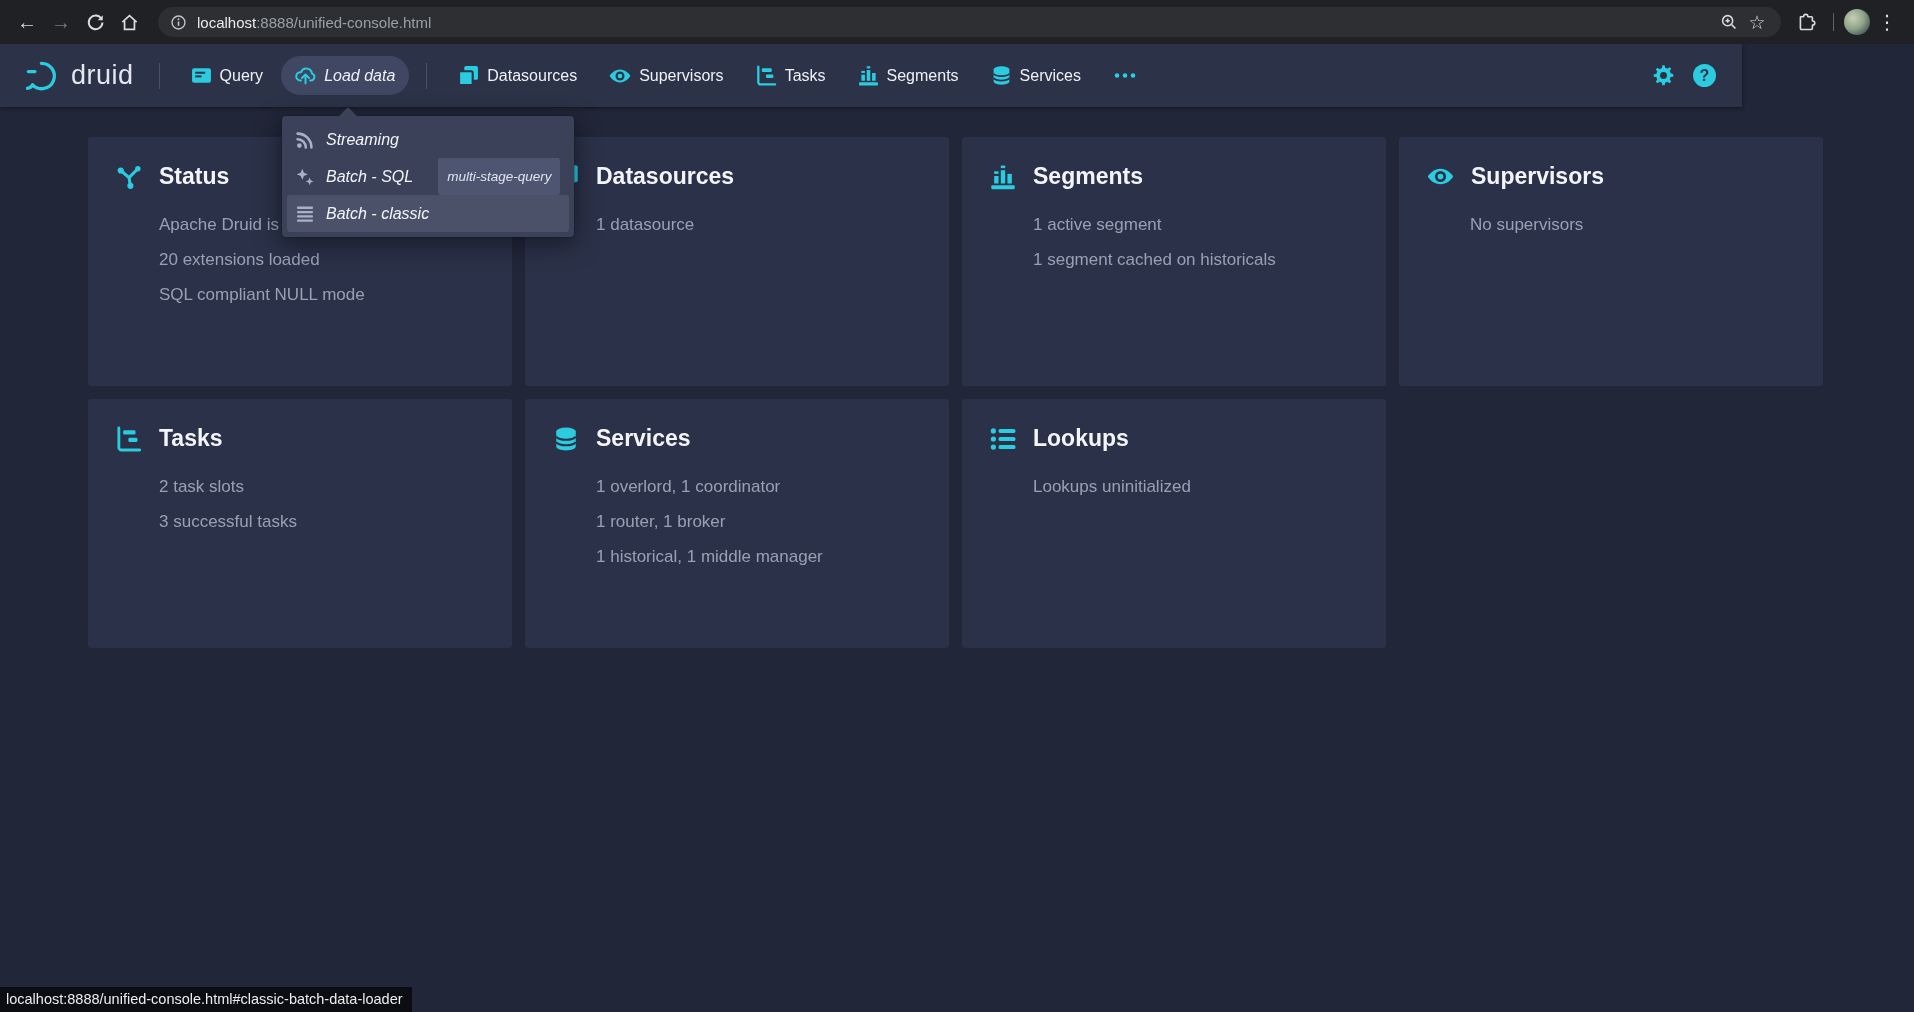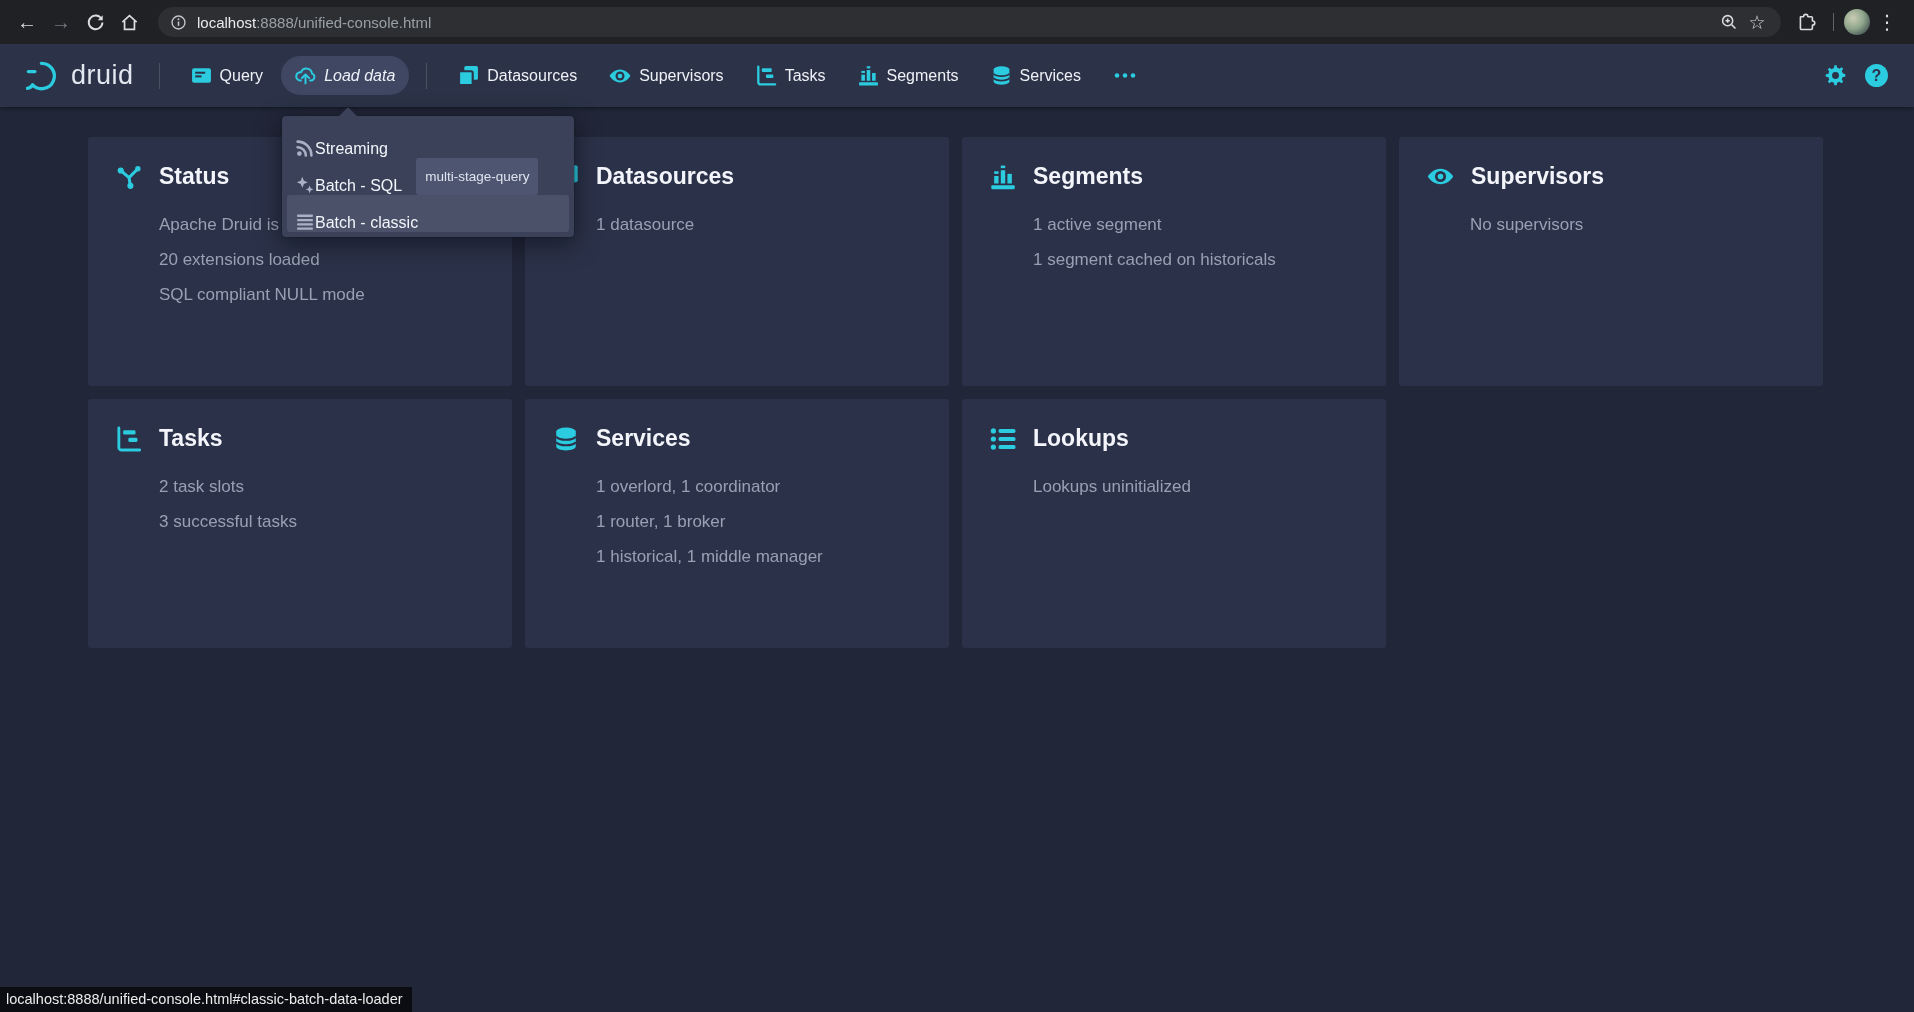--- a/index.html
+++ b/index.html
@@ -18,43 +18,43 @@
   .url-text { flex:1 1 auto; font-size:15px; color:#9aa0a6; margin-left:10px; white-space:nowrap; overflow:hidden; }
   .url-text .host { color:#e8eaed; }
   .url-icon { color:#c2c5ca; display:flex; }
   .chrome-right { display:flex; align-items:center; flex:0 0 auto; }
   .chrome-sep { width:1px; height:18px; background:#5f6368; margin:0 10px; }
   .avatar { width:26px; height:26px; border-radius:50%;
     background:radial-gradient(circle at 35% 35%, #c9cdb4 0%, #8fa58b 45%, #4a5a58 80%, #33414a 100%); }
   svg { display:block; }
 
   
-  .druid-nav { position:absolute; top:44px; left:0; width:1914px; height:63px;
+  .druid-nav { position:absolute; top:44px; left:0; width:1742px; height:63px;
     background:#2c3247; display:flex; align-items:center; padding:0 26px;
     box-shadow:0 1px 4px rgba(0,0,0,.45); z-index:40; }
   .brand { display:flex; align-items:center; margin-right:10px; }
   .brand-text { color:#e3e8f0; font-size:27px; margin-left:9px; letter-spacing:.5px; }
   .nav-sep { width:1px; height:26px; background:rgba(255,255,255,.15); margin:0 15px; flex:0 0 auto; }
   .nav-item { display:flex; align-items:center; gap:8px; padding:9px 14px; border-radius:20px;
     color:#eef1f7; font-size:16px; cursor:pointer; flex:0 0 auto; margin:0 2px; }
   .nav-item.active { background:#3f4763;font-style:italic; }
   .nav-item .ic { color:#2bcbe0; display:flex; }
   .nav-spacer { flex:1 1 auto; }
   .nav-tool { color:#2bcbe0; margin-left:18px; display:flex; align-items:center; }
   .help-circle { width:23px; height:23px; border-radius:50%; background:#2bcbe0; color:#2c3247;
     font-size:16px; font-weight:700; display:flex; align-items:center; justify-content:center; }
 
   
   .dropdown { position:absolute; left:282px; top:116px; width:292px; background:#3a4159;
     border-radius:4px; padding:5px; z-index:60;
     box-shadow:0 0 0 1px rgba(16,22,26,.2), 0 6px 24px rgba(4,8,14,.55); }
   .dropdown .caret { position:absolute; top:-6px; left:59px; width:14px; height:14px;
     background:#3a4159; transform:rotate(45deg); border-radius:2px; }
-  .dd-item { display:flex; align-items:flex-end; height:37px; padding:0 8px;
-    border-radius:3px; color:#f2f5fa; font-size:16px; cursor:pointer; position:relative; }
+  .dd-item { display:flex; align-items:center; gap:11px; height:37px; padding:0 8px;
+    border-radius:3px; color:#f2f5fa; font-size:16px; cursor:pointer; position:relative;font-style:italic; }
   .dd-item.hl { background:#4a5169; }
   .dd-item .ic { color:#a9b1c6; display:flex; width:20px; justify-content:center; }
   .dd-badge { margin-left:14px; background:#4d5571; color:#dfe4ef; font-size:13.5px;
     padding:12px 9px; border-radius:3px; line-height:1; }
 
   
   .main { position:absolute; top:107px; left:0; width:1914px; height:684px; background:#212638; }
   .cards { position:absolute; left:88px; top:30px; display:grid;
     grid-template-columns:repeat(4, 424px); grid-template-rows:249px 249px;
     column-gap:13px; row-gap:13px; }

